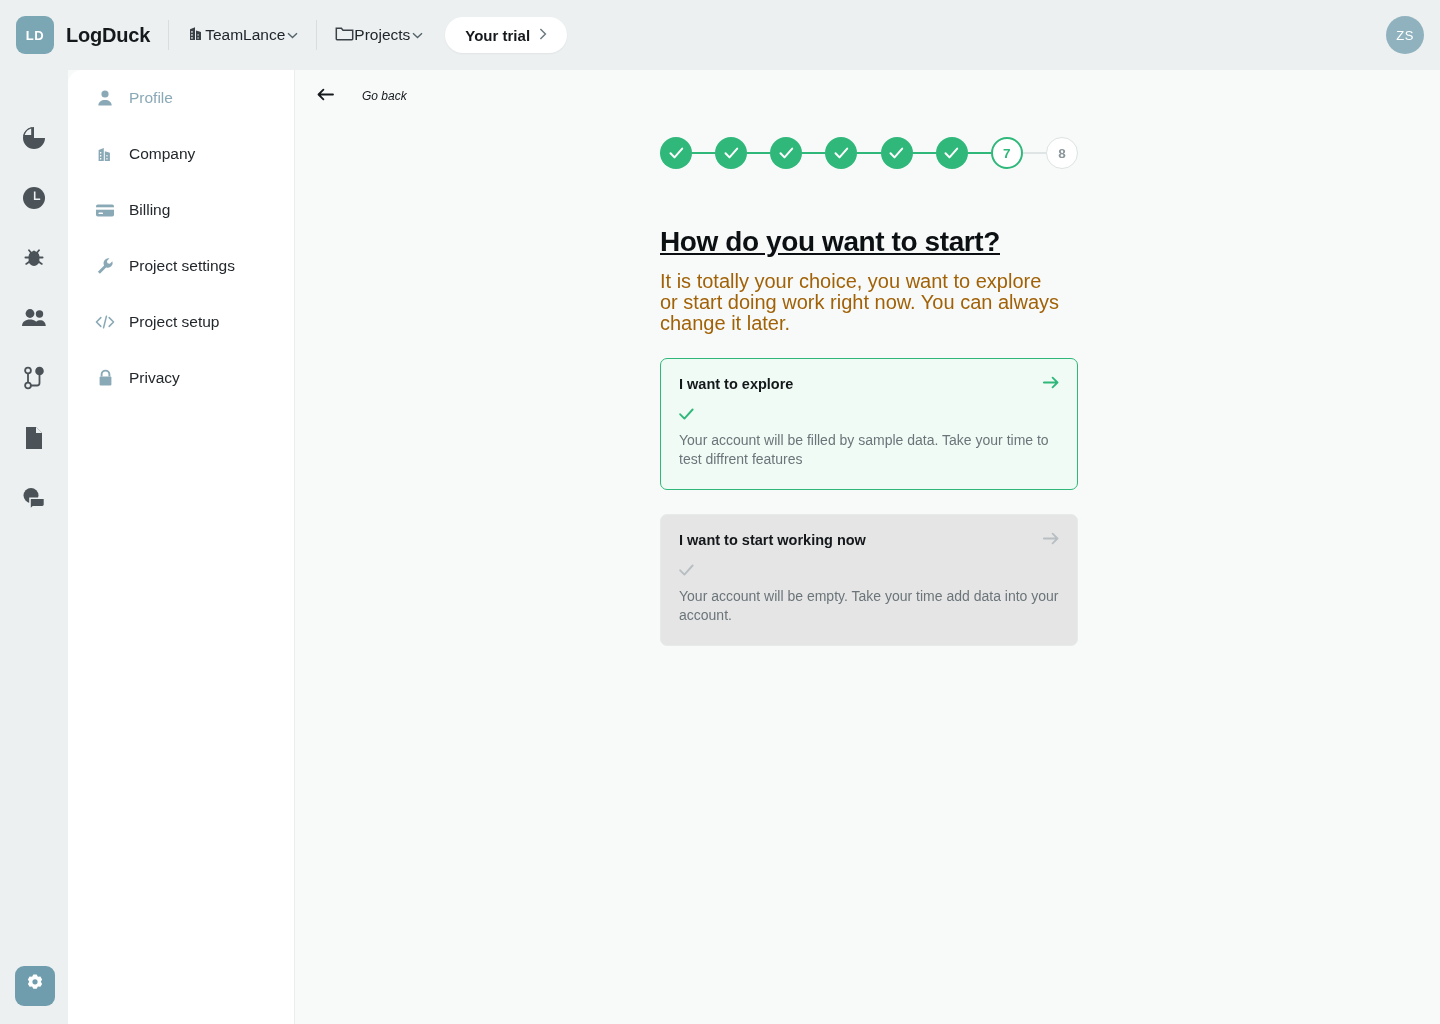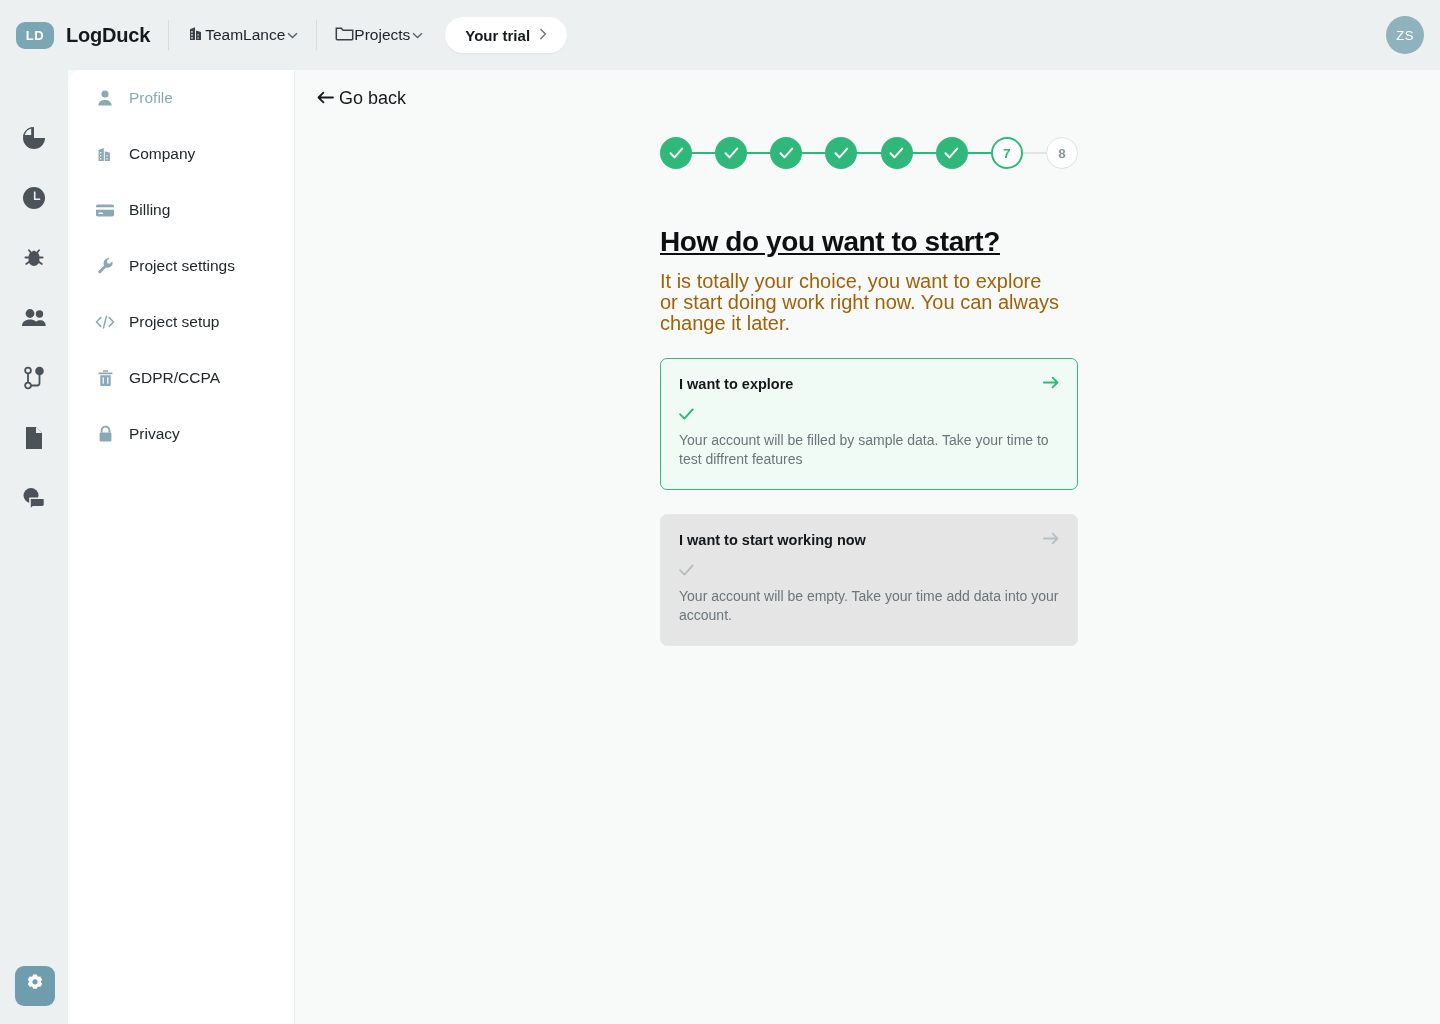--- a/index.html
+++ b/index.html
@@ -11,21 +11,21 @@
   }
 
   
   .topbar {
     position: absolute; top: 0; left: 0;
     width: 1440px; height: 70px;
     background: #ecf0f1;
     display: flex; align-items: center;
   }
   .logo-square {
-    width: 38px; height: 27px; border-radius: 9px;
+    width: 38px; height: 38px; border-radius: 9px;
     background: #7ba6b4;
     display: flex; align-items: center; justify-content: center;
     color: #fff; font-size: 13px; font-weight: 700; letter-spacing: .5px;
     margin-left: 16px;
   }
   .brand-name {
     font-size: 20px; font-weight: 700; color: #15191c;
     margin-left: 12px; letter-spacing: -.2px;
   }
   .vdiv { width: 1px; height: 30px; background: #d6dee0; margin: 0 18px; }
@@ -88,22 +88,22 @@
   .side-icon { width: 20px; display: flex; align-items: center; justify-content: center; color: #8aa9b6; }
 
   
   .main {
     position: absolute; left: 295px; top: 70px;
     width: 1145px; height: 954px;
     background: #f8fafa;
   }
   .go-back {
     position: absolute; left: 22px; top: 18px;
-    display: flex; align-items: center; gap: 5px;
-    font-size: 18px; color: #15191c; font-weight: 500;
+    display: flex; align-items: center; gap: 28px;
+    font-size: 12px; color: #15191c; font-weight: 500; font-style: italic;
   }
   .stage { position: absolute; left: 365px; top: 66px; width: 418px; }
 
   
   .stepper { display: flex; align-items: center; height: 34px; }
   .step {
     width: 32px; height: 32px; border-radius: 50%;
     display: flex; align-items: center; justify-content: center;
     flex: 0 0 auto;
     font-size: 13.5px; font-weight: 600;
@@ -315,29 +315,20 @@
 
   <div class="side-item">
     <span class="side-icon">
       <svg width="22" height="16" viewBox="0 0 22 16" fill="none" stroke="#8aa9b6" stroke-width="1.7" stroke-linecap="round" stroke-linejoin="round">
         <path d="M6.4 3.2L1.6 8l4.8 4.8M15.6 3.2L20.4 8l-4.8 4.8M12.6 1.6L9.4 14.4"></path>
       </svg>
     </span>
     <span>Project setup</span>
   </div>
 
-  <div class="side-item">
-    <span class="side-icon">
-      <svg width="17" height="18" viewBox="0 0 17 18" fill="#8aa9b6">
-        <path d="M6 1.2h5v1.6H6V1.2zM1.6 3.4h13.8v1.8H1.6V3.4zM3.3 6.2h10.4V16a.9.9 0 01-.9.9H4.2a.9.9 0 01-.9-.9V6.2z"></path>
-        <path d="M6.2 8.2v6.6M10.8 8.2v6.6" stroke="#ffffff" stroke-width="1.2"></path>
-      </svg>
-    </span>
-    <span>GDPR/CCPA</span>
-  </div>
 
   <div class="side-item">
     <span class="side-icon">
       <svg width="17" height="18" viewBox="0 0 17 18" fill="none">
         <path d="M4.6 7.6V5.5a3.9 3.9 0 017.8 0v2.1" stroke="#8aa9b6" stroke-width="1.9"></path>
         <rect x="2.6" y="7.4" width="11.8" height="9.2" rx="1" fill="#8aa9b6"></rect>
       </svg>
     </span>
     <span>Privacy</span>
   </div>

